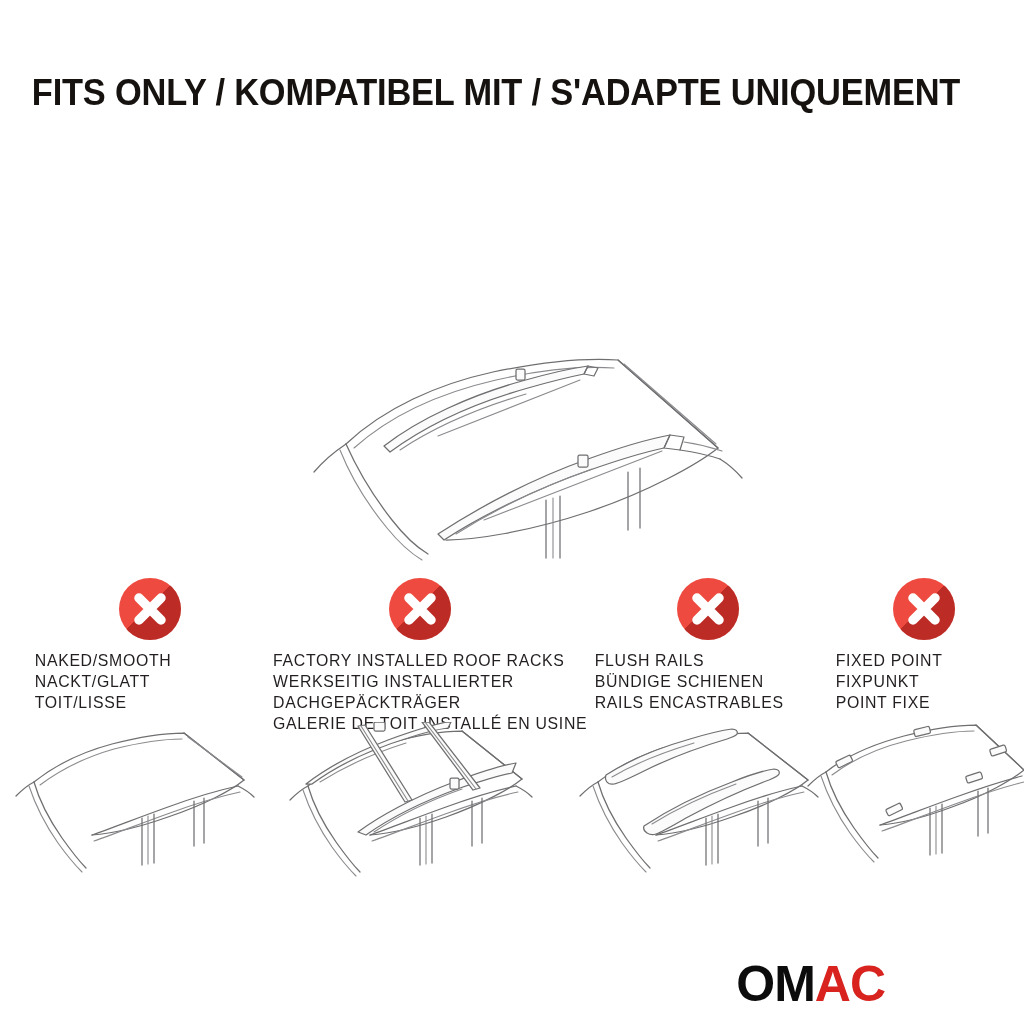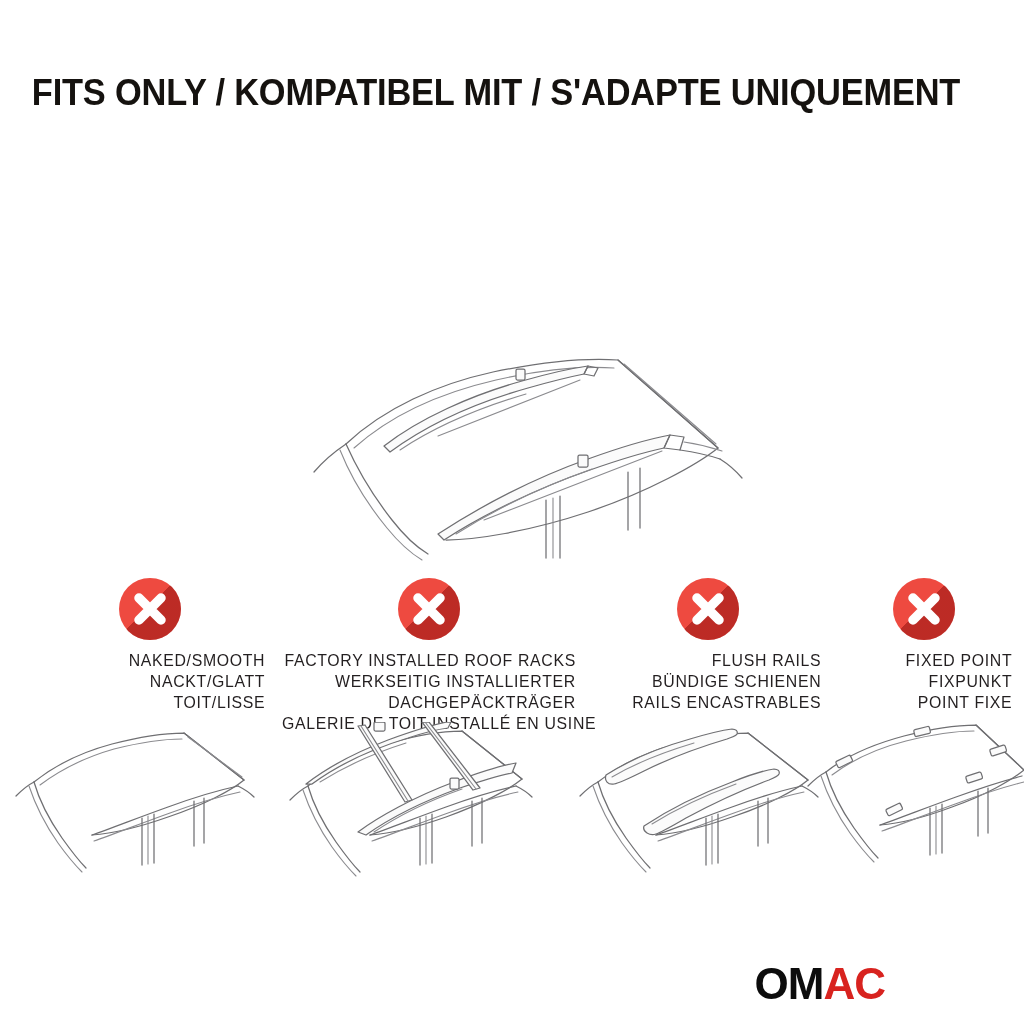--- a/index.html
+++ b/index.html
@@ -72,57 +72,57 @@
   }
 
   
   .cols{
     position:absolute;
     left:0;top:578px;width:1024px;height:150px;
   }
   .col{
     position:absolute;
     top:0;
-    text-align:right;
+    text-align:left;
   }
   .col .badge{width:62px;height:62px;}
   .col .cap{
     margin-top:10px;
     font-family:"Liberation Sans", sans-serif;
     font-weight:400;
     font-size:16.5px;
     line-height:21px;
     letter-spacing:0.7px;
     color:#231f20;
     transform:scaleX(0.96);
     white-space:nowrap;
   }
   .col-0{left:30px;width:240px;}
-  .col-1{left:276px;width:306px;}
+  .col-1{left:267px;width:306px;}
   .col-2{left:590px;width:236px;}
   .col-3{left:832px;width:184px;}
 
   
   .draws{
     position:absolute;
     left:0;top:722px;width:1024px;height:180px;
   }
   .draw{position:absolute;top:0;}
   .d0{left:8px;}
   .d1{left:272px;}
   .d2{left:572px;}
   .d3{left:800px;}
 
   
   .logo{
     position:absolute;
     right:24px;bottom:18px;
     font-family:"Liberation Sans", sans-serif;
     font-weight:bold;
-    font-size:44px;
+    font-size:50px;
     letter-spacing:-1px;
     line-height:44px;
   }
   .logo .om{color:#0c0c0c;}
   .logo .ac{color:#d8231f;}
 
   .sk{fill:none;stroke:#6f6f72;stroke-width:1.25;stroke-linejoin:round;stroke-linecap:round;}
   .sk2{fill:none;stroke:#8b8b8f;stroke-width:1.1;stroke-linecap:round;}
   .skf{fill:#fbfbfb;stroke:#6f6f72;stroke-width:1.25;stroke-linejoin:round;}
 </style>

